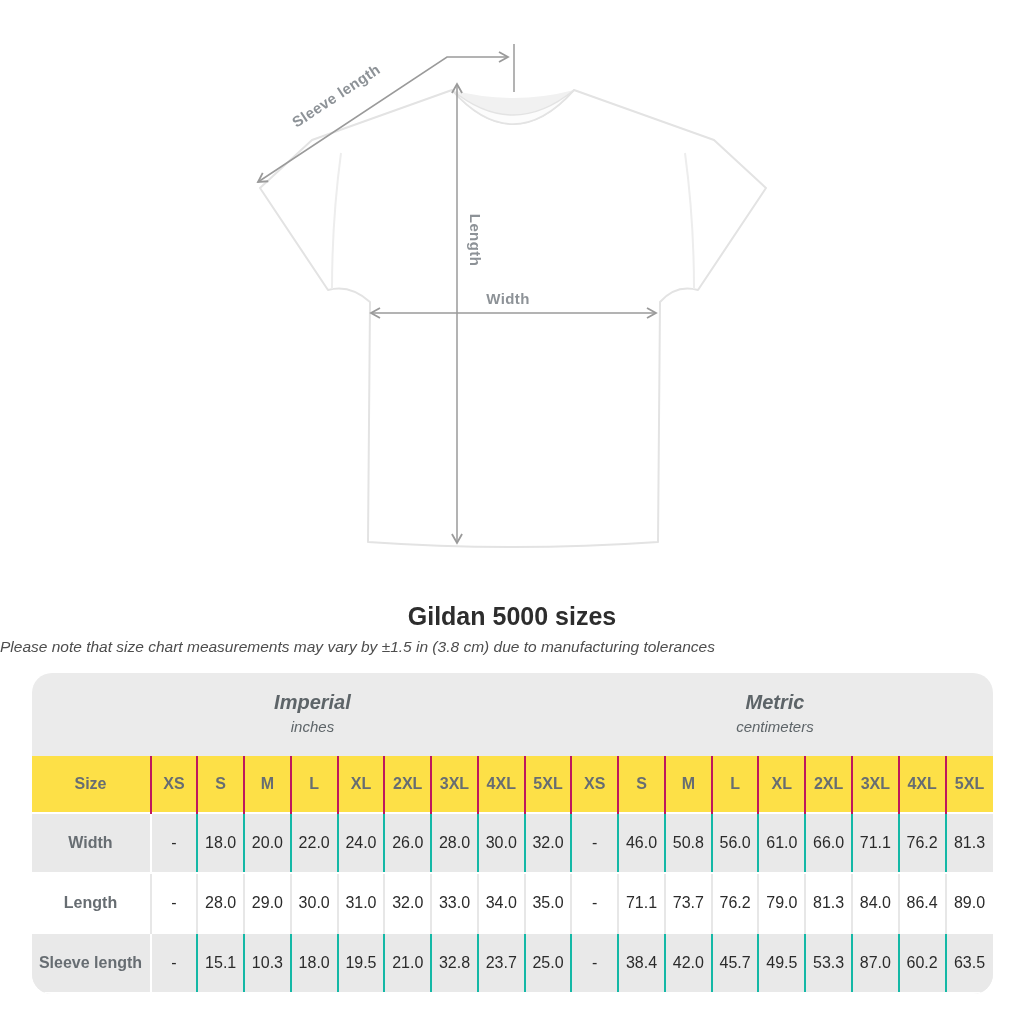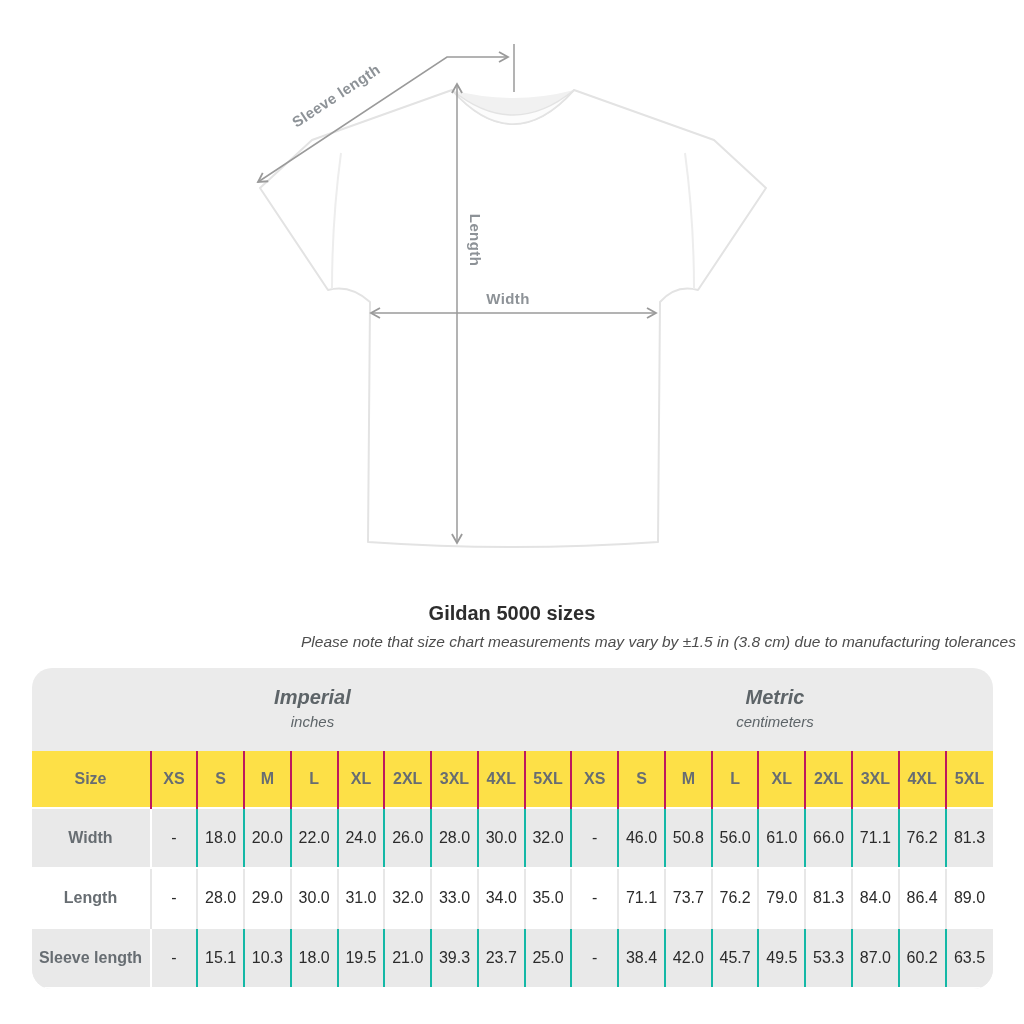--- a/index.html
+++ b/index.html
@@ -10,24 +10,24 @@
     font-family: "Liberation Sans", sans-serif;
   }
   .diagram { display: block; width: 1024px; height: 578px; }
   .diagram text {
     font-family: "Liberation Sans", sans-serif;
     font-weight: bold; font-size: 15px;
     fill: #8d9297; letter-spacing: 0.4px;
   }
   .page-title {
     margin: 24px 0 7px 0; text-align: center;
-    font-size: 20px; font-weight: bold; color: #2d2d2d;
+    font-size: 25px; font-weight: bold; color: #2d2d2d;
   }
   .tolerance-note {
-    margin: 8px; text-align: right; font-style: italic;
+    margin: 0; text-align: left; font-style: italic;
     font-size: 15.5px; color: #4d4d4d;
   }
   .table-wrap {
     width: 961px; margin: 17px auto 0 auto;
     background: #ebebeb; border-radius: 20px; overflow: hidden;
   }
   table.size-table {
     width: 100%; border-collapse: collapse; table-layout: fixed;
   }
   col.label-col { width: 119px; }
@@ -199,21 +199,21 @@
         <td class="cell">89.0</td>
       </tr>
       <tr class="gray">
         <th class="row-label">Sleeve length</th>
         <td class="cell">-</td>
         <td class="cell">15.1</td>
         <td class="cell">10.3</td>
         <td class="cell">18.0</td>
         <td class="cell">19.5</td>
         <td class="cell">21.0</td>
-        <td class="cell">39.3</td>
+        <td class="cell">32.8</td>
         <td class="cell">23.7</td>
         <td class="cell">25.0</td>
         <td class="cell">-</td>
         <td class="cell">38.4</td>
         <td class="cell">42.0</td>
         <td class="cell">45.7</td>
         <td class="cell">49.5</td>
         <td class="cell">53.3</td>
         <td class="cell">87.0</td>
         <td class="cell">60.2</td>

